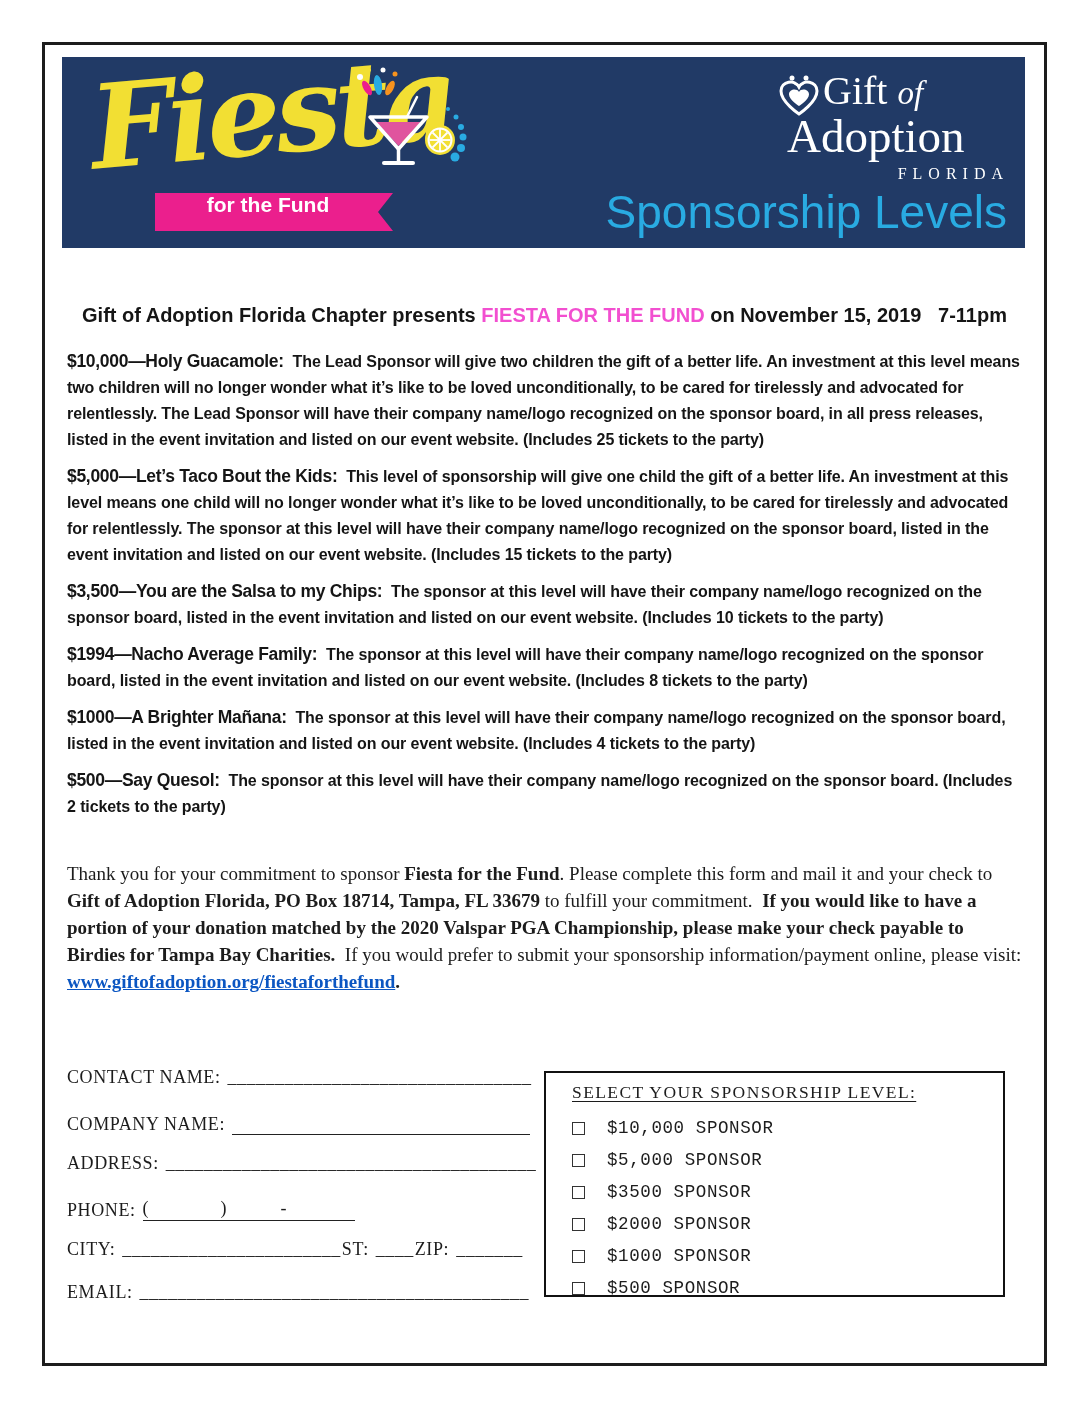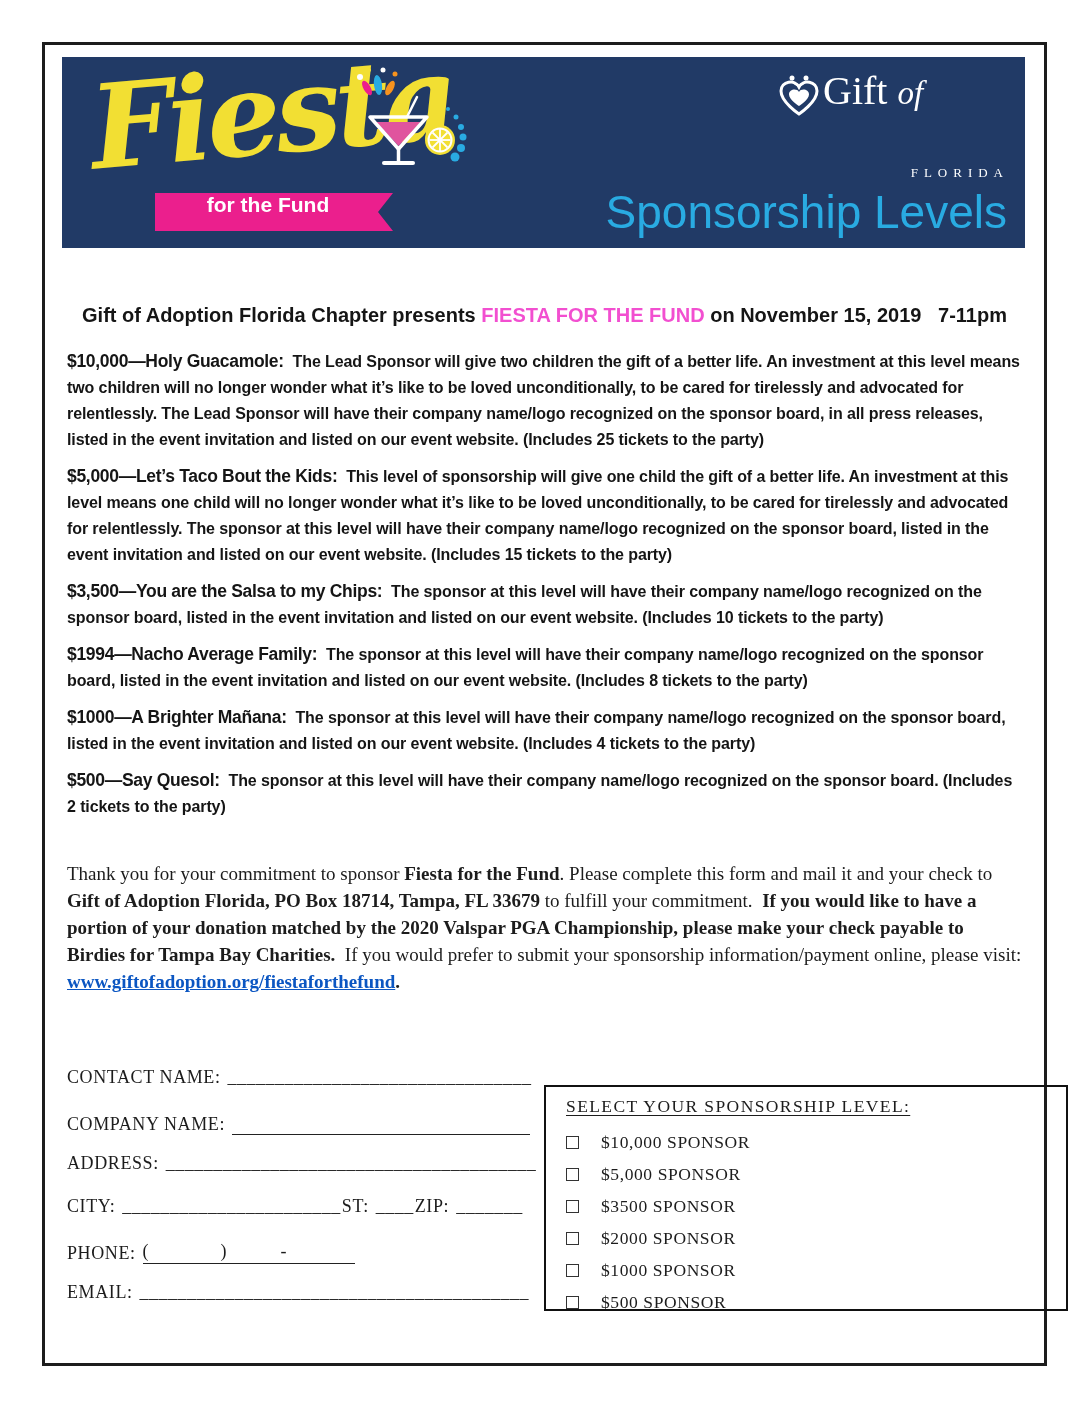--- a/index.html
+++ b/index.html
@@ -12,47 +12,47 @@
   .ribbon{position:absolute;left:93px;top:136px;width:238px;height:38px;background:var(--ribbon-pink);
           clip-path:polygon(0 0,100% 0,calc(100% - 15px) 50%,100% 100%,0 100%);
           display:flex;align-items:flex-start;justify-content:center;padding-right:12px;box-sizing:border-box;}
   .ribbon span{color:#fff;font-weight:bold;font-size:21px;}
   .cocktail{position:absolute;left:293px;top:10px;}
   .goa{position:absolute;right:16px;top:14px;width:232px;height:112px;color:#fff;font-family:"Liberation Serif",serif;}
   .goa .heart{position:absolute;left:0;top:2px;}
   .goa .gift-line{position:absolute;left:46px;top:-4px;font-size:40px;}
   .goa .gift-line i{font-size:33px;}
   .goa .adoption{position:absolute;left:10px;top:38px;font-size:47px;}
-  .goa .florida{position:absolute;right:0;top:94px;font-size:13px;letter-spacing:6px;}
+  .goa .florida{position:absolute;right:0;top:94px;font-size:16px;letter-spacing:6px;}
   .headline{position:absolute;right:18px;top:128px;font-size:46px;font-weight:normal;color:var(--headline-blue);}
   
   .intro{margin:56px 28px 0;text-align:center;font-size:20px;font-weight:bold;white-space:pre-wrap;color:var(--ink);}
   .intro .hl{color:var(--event-pink);}
   
   .levels{margin-top:21px;padding:0 22px;}
   .level{margin:0 0 10px;font-size:16px;font-weight:bold;line-height:26px;letter-spacing:-0.1px;
          color:var(--ink);white-space:pre-wrap;}
   .level-heading{font-size:17.5px;letter-spacing:-0.3px;}
   
   .closing{margin:40px 22px 0;font-family:"Liberation Serif",serif;font-size:19px;line-height:27px;
            color:#1c1c1c;white-space:pre-wrap;}
   .closing .b{font-weight:bold;}
   .closing .link{font-weight:bold;color:var(--link-blue);text-decoration:underline;cursor:pointer;}
   
   .form-section{position:relative;margin:72px 0 0 22px;height:300px;}
   .form-row{height:27px;margin-bottom:16px;font-family:"Liberation Serif",serif;font-size:18px;color:#1c1c1c;white-space:pre;}
   .f-label{letter-spacing:0.6px;margin-right:7px;}
   .f-blank{margin-right:1px;letter-spacing:0.5px;}
   .f-rule{display:inline-block;height:24px;line-height:24px;border-bottom:1.6px solid #222;vertical-align:bottom;}
-  .level-box{position:absolute;left:477px;top:18px;width:524px;height:226px;border:2px solid #111;
-             box-sizing:border-box;padding:9px 10px 0 20px;font-family:"Liberation Serif",serif;color:#1c1c1c;}
+  .level-box{position:absolute;left:477px;top:4px;width:461px;height:226px;border:2px solid #111;
+             box-sizing:border-box;padding:9px 10px 0 26px;font-family:"Liberation Serif",serif;color:#1c1c1c;}
   .level-box-title{font-size:17.5px;letter-spacing:1.4px;text-decoration:underline;text-underline-offset:3px;margin-bottom:9px;}
   .option-row{display:flex;align-items:center;height:32px;}
   .checkbox{width:11px;height:11px;border:1.5px solid #333;margin-right:22px;flex:none;cursor:pointer;}
-  .option-label{font-size:17.5px;letter-spacing:0.6px;}
+  .option-label{font-size:17.5px;letter-spacing:0.6px;font-family:Liberation Mono, monospace;}
 </style>
 </head>
 <body>
 
 <div class="page">
 
   <div class="banner">
     <div class="fiesta">Fiesta</div>
     <div class="ribbon">
       <span>for the Fund</span>
@@ -101,20 +101,21 @@
 
     <div class="goa">
       <svg class="heart" width="44" height="46" viewBox="0 0 44 46">
         <circle cx="15" cy="5" r="2.5" fill="#fff"></circle>
         <circle cx="29" cy="5" r="2.5" fill="#fff"></circle>
         <path d="M15 8 C17 11 19 11 22 13 M29 8 C27 11 25 11 22 13" stroke="#fff" stroke-width="2" fill="none"></path>
         <path d="M22 14 C18 6 4 8 4 18 C4 29 22 41 22 41 C22 41 40 29 40 18 C40 8 26 6 22 14 Z" fill="none" stroke="#fff" stroke-width="3"></path>
         <path d="M22 19 C20 15 12 16 12 21.5 C12 27 22 33 22 33 C22 33 32 27 32 21.5 C32 16 24 15 22 19 Z" fill="#fff"></path>
       </svg>
       <div class="gift-line"><span>Gift</span> <i>of</i></div>
+      <div class="adoption">Adoption</div>
       <div class="florida">FLORIDA</div>
     </div>
 
     <div class="headline">Sponsorship Levels</div>
   </div>
 
   <div class="intro"><span>Gift of Adoption Florida Chapter presents </span><span class="hl">FIESTA FOR THE FUND</span><span> on November 15, 2019   7-11pm</span></div>
 
   <div class="levels">
       <p class="level"><span class="level-heading">$10,000—Holy Guacamole:</span>  <span class="level-body">The Lead Sponsor will give two children the gift of a better life. An investment at this level means two children will no longer wonder what it’s like to be loved unconditionally, to be cared for tirelessly and advocated for relentlessly. The Lead Sponsor will have their company name/logo recognized on the sponsor board, in all press releases, listed in the event invitation and listed on our event website. (Includes 25 tickets to the party)</span></p>
@@ -125,22 +126,22 @@
       <p class="level"><span class="level-heading">$500—Say Quesol:</span>  <span class="level-body">The sponsor at this level will have their company name/logo recognized on the sponsor board. (Includes 2 tickets to the party)</span></p>
     </div>
 
   <div class="closing"><span>Thank you for your commitment to sponsor </span><span class="b">Fiesta for the Fund</span><span>. Please complete this form and mail it and your check to </span><span class="b">Gift of Adoption Florida, PO Box 18714, Tampa, FL 33679</span><span> to fulfill your commitment.  </span><span class="b">If you would like to have a portion of your donation matched by the 2020 Valspar PGA Championship, please make your check payable to Birdies for Tampa Bay Charities.</span><span>  If you would prefer to submit your sponsorship information/payment online, please visit: </span><span class="link">www.giftofadoption.org/fiestaforthefund</span><span class="b">.</span></div>
 
   <div class="form-section">
     <div>
         <div class="form-row"><span class="f-label">CONTACT NAME:</span><span class="f-blank">________________________________</span></div>
         <div class="form-row"><span class="f-label">COMPANY NAME:</span><span class="f-rule" style="min-width: 298px;"></span></div>
         <div class="form-row"><span class="f-label">ADDRESS:</span><span class="f-blank">_______________________________________</span></div>
+        <div class="form-row"><span class="f-label">PHONE:</span><span class="f-rule" style="min-width: 212px;">(&nbsp;&nbsp;&nbsp;&nbsp;&nbsp;&nbsp;&nbsp;&nbsp;&nbsp;&nbsp;&nbsp;&nbsp;&nbsp;&nbsp;&nbsp;&nbsp;)&nbsp;&nbsp;&nbsp;&nbsp;&nbsp;&nbsp;&nbsp;&nbsp;&nbsp;&nbsp;&nbsp;&nbsp;-</span></div>
         <div class="form-row"><span class="f-label">CITY:</span><span class="f-blank">_______________________</span><span class="f-label">ST:</span><span class="f-blank">____</span><span class="f-label">ZIP:</span><span class="f-blank">_______</span></div>
-        <div class="form-row"><span class="f-label">PHONE:</span><span class="f-rule" style="min-width: 212px;">(&nbsp;&nbsp;&nbsp;&nbsp;&nbsp;&nbsp;&nbsp;&nbsp;&nbsp;&nbsp;&nbsp;&nbsp;&nbsp;&nbsp;&nbsp;&nbsp;)&nbsp;&nbsp;&nbsp;&nbsp;&nbsp;&nbsp;&nbsp;&nbsp;&nbsp;&nbsp;&nbsp;&nbsp;-</span></div>
         <div class="form-row"><span class="f-label">EMAIL:</span><span class="f-blank">_________________________________________</span></div>
       </div>
 
     <div class="level-box">
       <div class="level-box-title">SELECT YOUR SPONSORSHIP LEVEL:</div>
       <div>
           <div class="option-row">
             <span class="checkbox"></span>
             <span class="option-label">$10,000 SPONSOR</span>
           </div>

